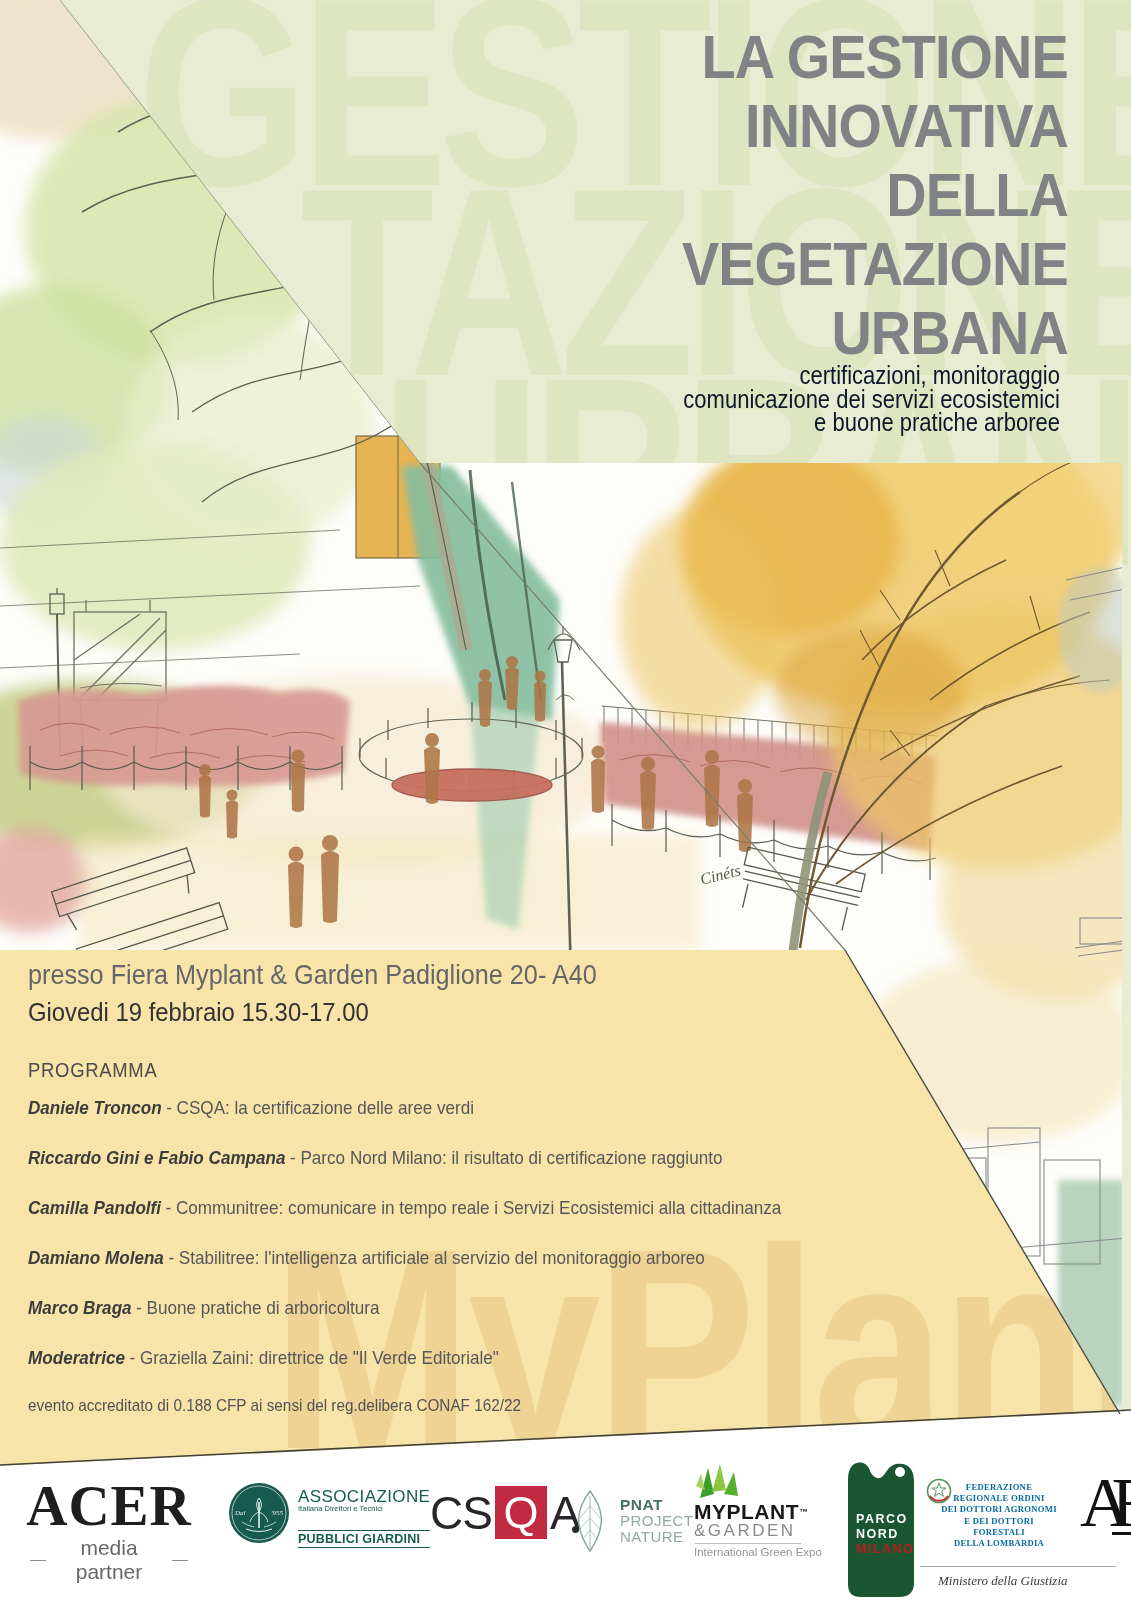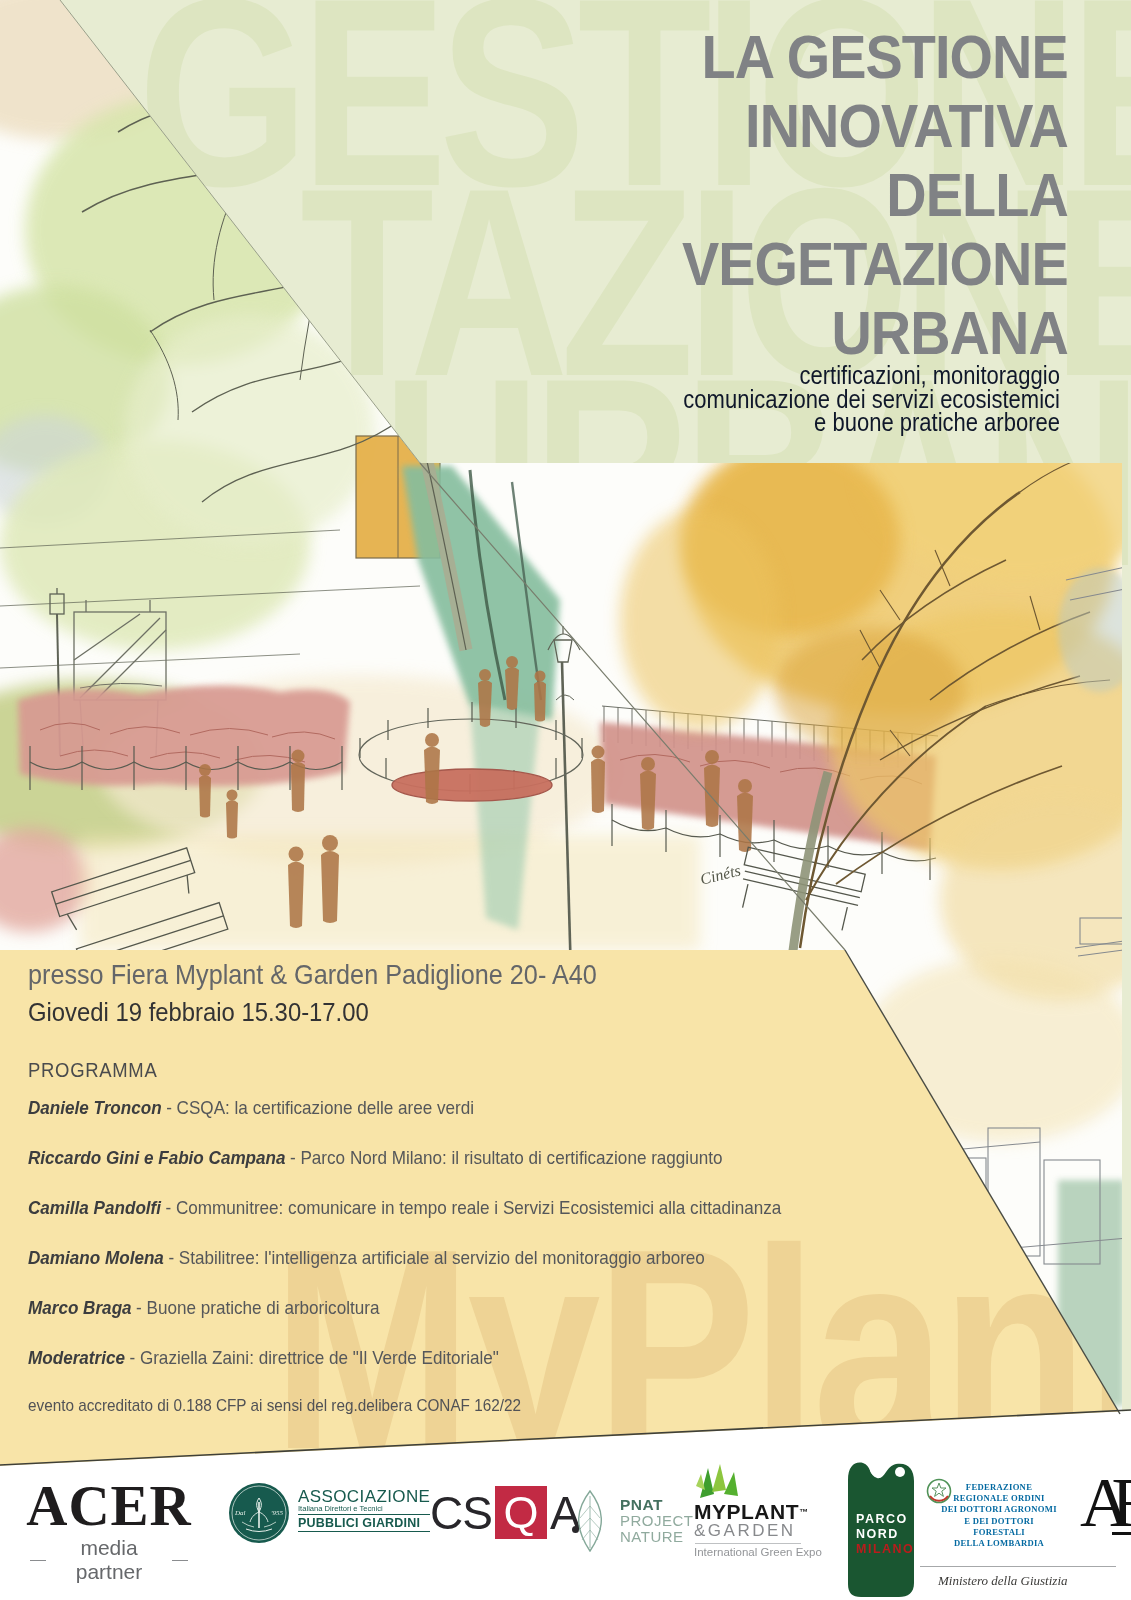--- a/index.html
+++ b/index.html
@@ -62,21 +62,21 @@
 
   .giardini{left:228px;top:30px;display:flex;align-items:flex-start;}
   .g-emblem{position:relative;width:62px;height:62px;flex:0 0 auto;}
   .g-emblem .etext{position:absolute;top:27px;font-family:"Liberation Serif",serif;font-style:italic;
                    font-size:7px;color:#eaf2ec;}
   .g-emblem .e1{left:7px;} .g-emblem .e2{left:43px;}
   .g-text{margin-left:8px;margin-top:8px;color:#175a4e;}
   .g1{font-size:17px;font-weight:normal;letter-spacing:.4px;line-height:14px;}
   .g2{font-size:7.6px;line-height:9px;}
   .g3{font-size:12.5px;font-weight:bold;letter-spacing:.2px;line-height:16px;
-      border-top:1.4px solid #175a4e;border-bottom:1.4px solid #175a4e;margin-top:1px;}
+      border-top:1.4px solid #175a4e;border-bottom:1.4px solid #175a4e;margin-top:17px;}
 
   .csqa{left:430px;top:34px;display:flex;align-items:center;color:#28262a;}
   .csqa-cs,.csqa-a{font-size:46px;line-height:52px;letter-spacing:-1px;}
   .q-box{width:52px;height:53px;background:#c22a44;color:#ffffff;display:flex;align-items:center;
          justify-content:center;font-size:45px;margin:0 3px;}
   .csqa-dot{width:7px;height:7px;border-radius:50%;background:#28262a;align-self:flex-end;margin:0 0 6px -8px;}
 
   .pnat{left:570px;top:36px;display:flex;align-items:center;}
   .pnat-text{margin-left:10px;}
   .pnat-1{font-size:15.5px;font-weight:bold;color:#44705f;line-height:16px;letter-spacing:.5px;}

